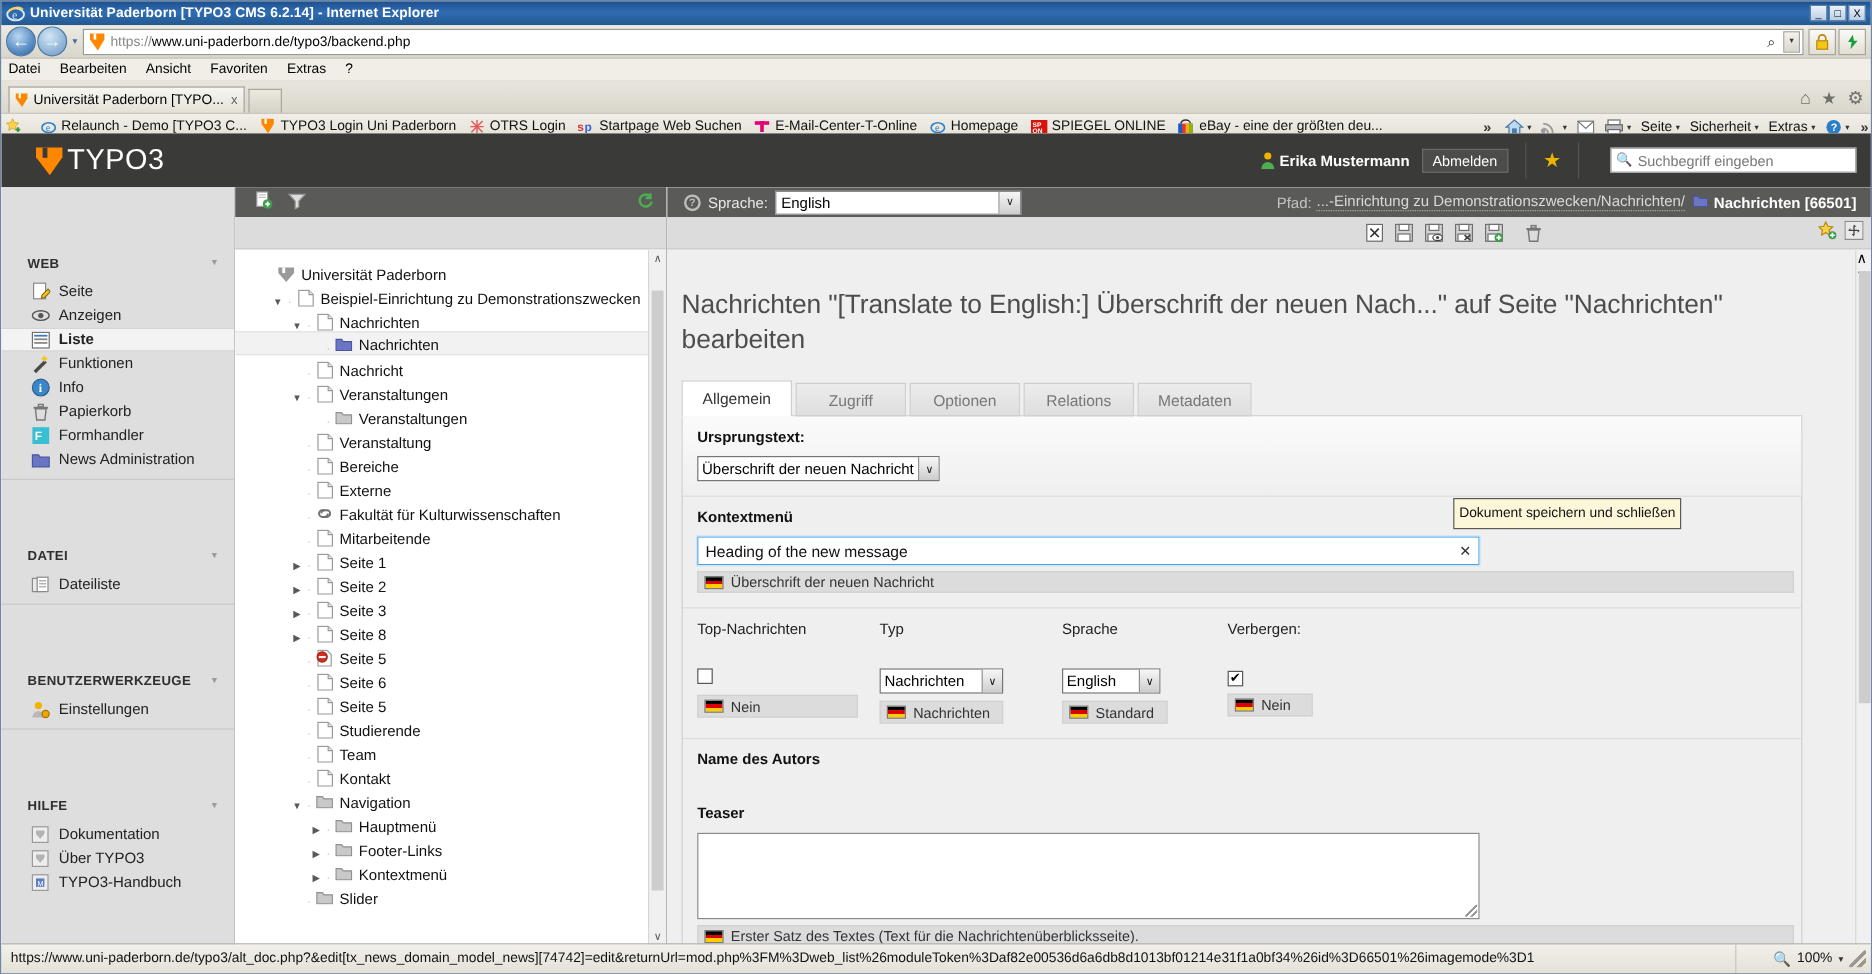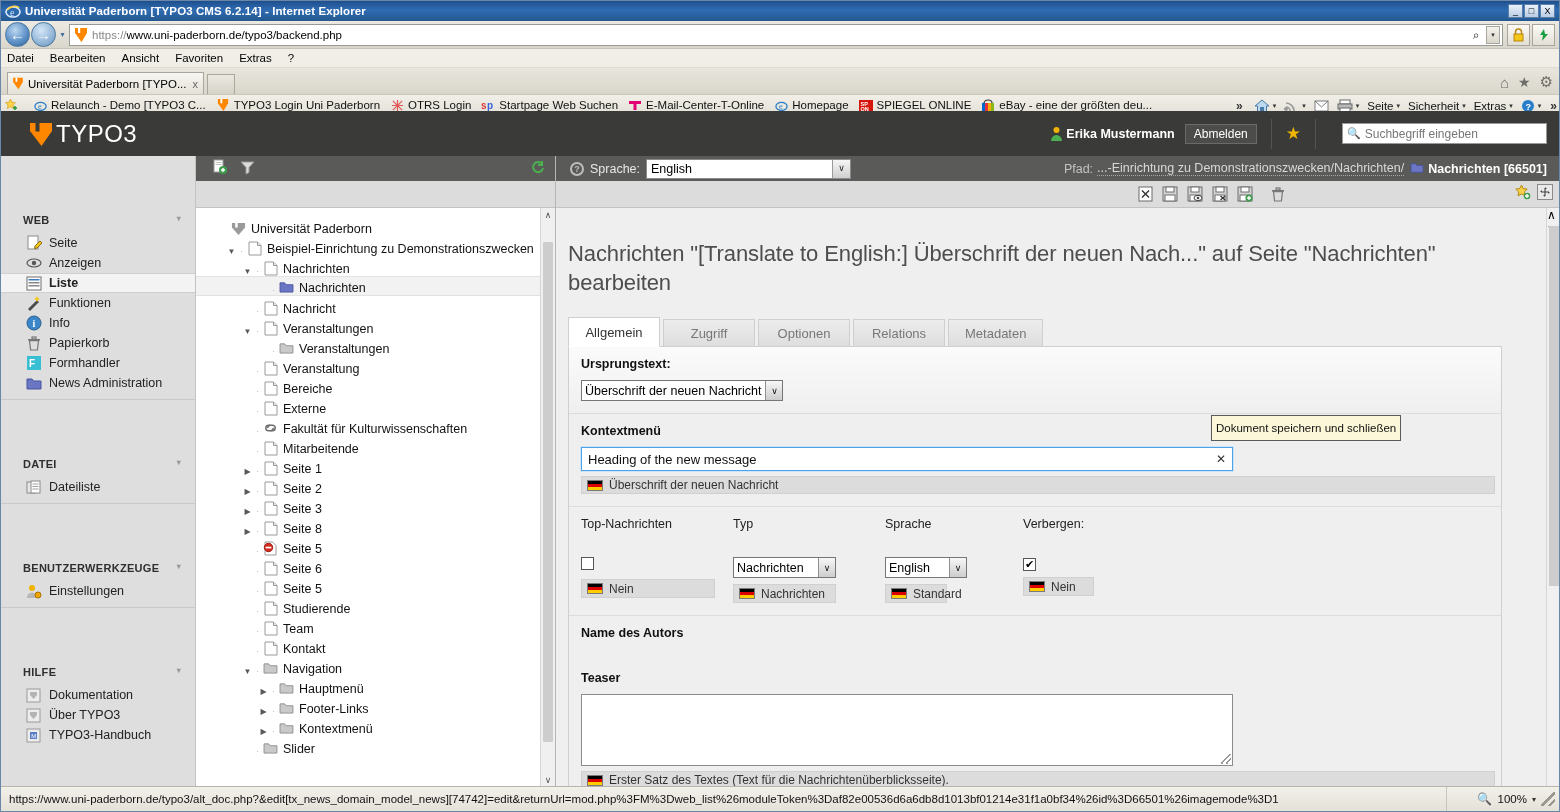--- a/index.html
+++ b/index.html
@@ -1314,21 +1314,21 @@
                       <span class="flag"></span>
                       <span>Nachrichten</span>
                     </div>
                   </div>
                   <div class="col" style="width:120px;">
                     <div class="chead">Sprache</div>
                     <div class="fakeselect" style="width:82px;">
                       <span class="fsv">English</span>
                       <span class="fsarrow" style="margin-left:auto;">∨</span>
                     </div>
-                    <div class="minibar" style="width:62px;">
+                    <div class="minibar" style="width:88px;">
                       <span class="flag"></span>
                       <span>Standard</span>
                     </div>
                   </div>
                   <div class="col" style="width:110px;">
                     <div class="chead">Verbergen:</div>
                     <span class="cb">✔</span>
                     <div class="minibar" style="width:71px;">
                       <span class="flag"></span>
                       <span>Nein</span>

